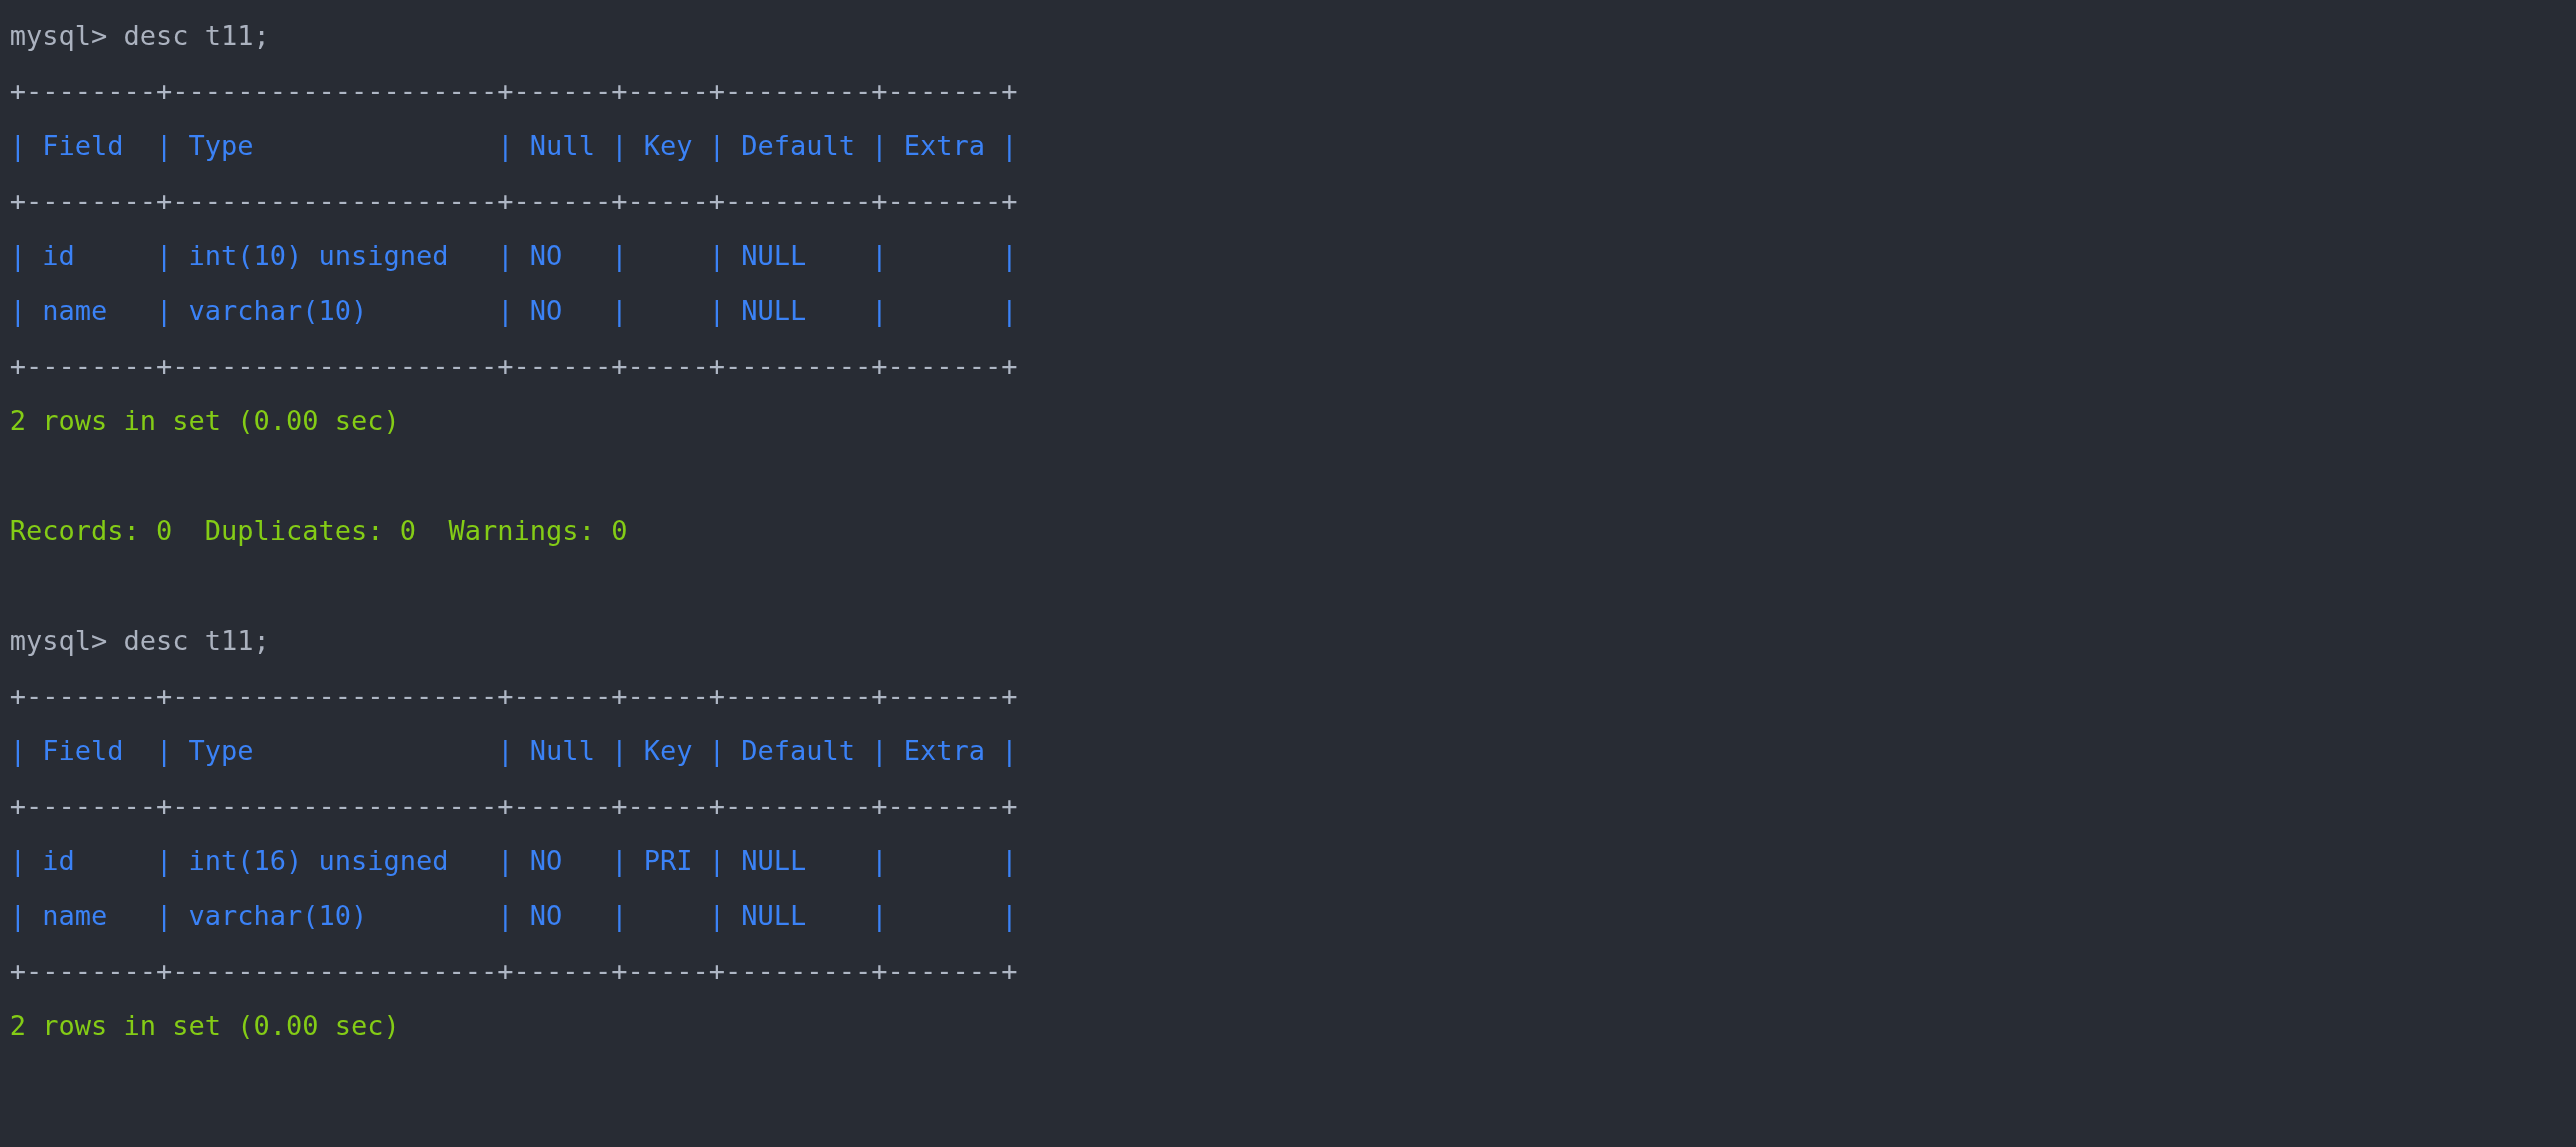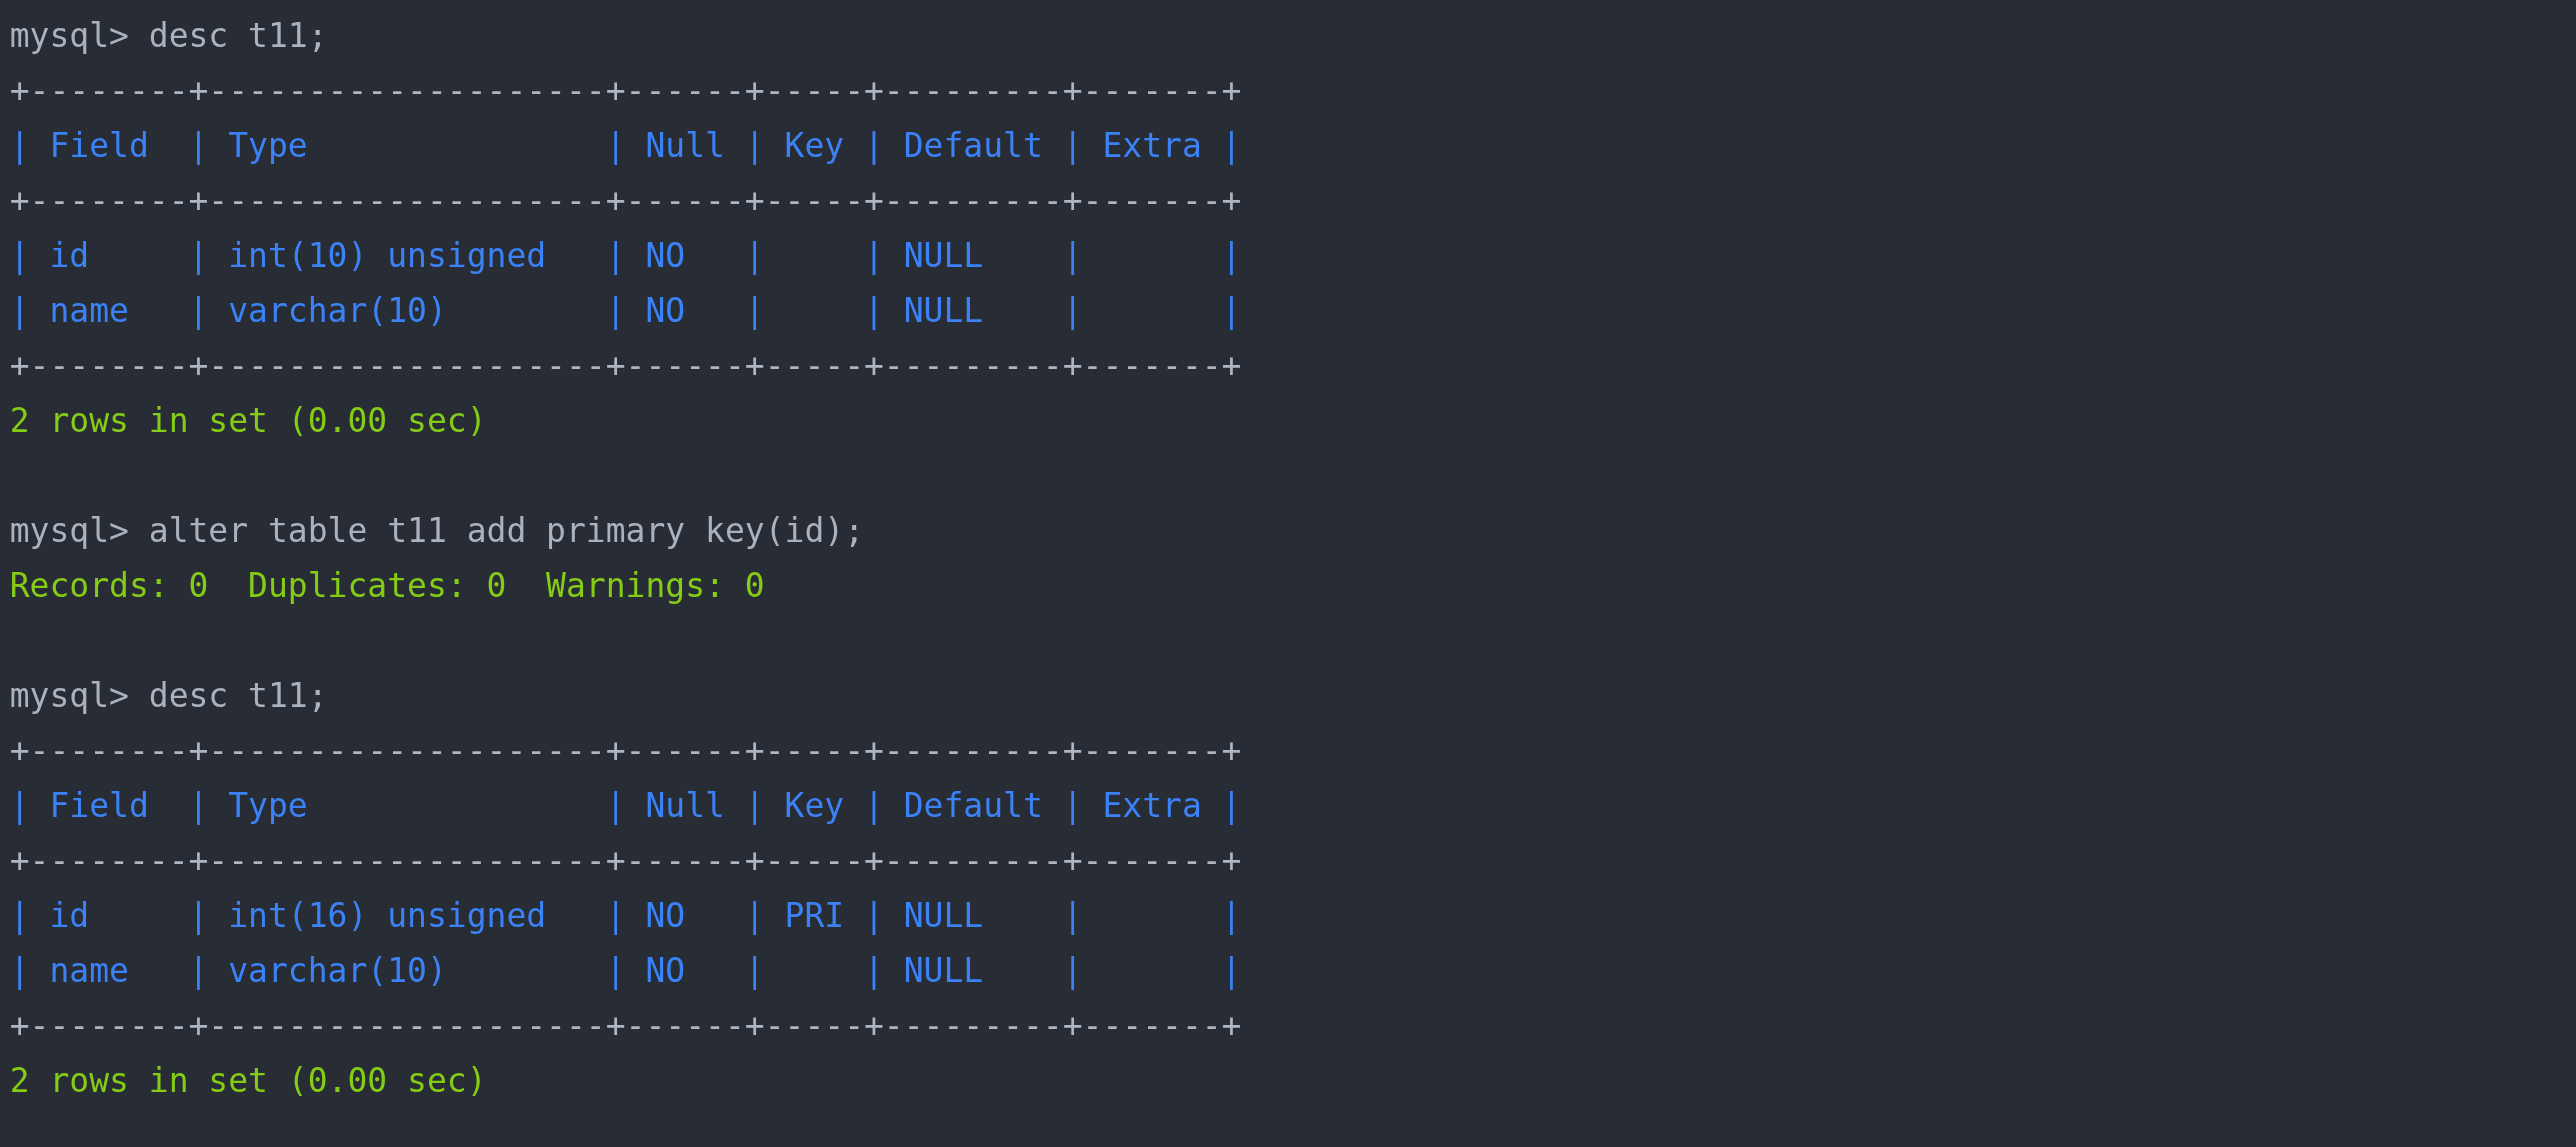--- a/index.html
+++ b/index.html
@@ -17,21 +17,21 @@
   #terminal {
     box-sizing: border-box;
     width: 2576px;
     height: 1147px;
     background: #282c34;
     color: #abb2bf;
     padding: 7.8px 0 0 9.7px;
   }
   .term-line {
     font-family: "DejaVu Sans Mono", "Liberation Mono", monospace;
-    font-size: 33px;
+    font-size: 27px;
     line-height: 55px;
     letter-spacing: 0px;
     white-space: pre;
     color: #abb2bf;
     height: 55px;
     margin: 0;
     padding: 0;
     -webkit-font-smoothing: antialiased;
   }
   .term-line.blank {
@@ -48,21 +48,20 @@
 <div id="terminal">
     <div class="term-line prompt-line">mysql&gt; desc t11;</div>
     <div class="term-line rule-line">+--------+--------------------+------+-----+---------+-------+</div>
     <div class="term-line row-line">| Field  | Type               | Null | Key | Default | Extra |</div>
     <div class="term-line rule-line">+--------+--------------------+------+-----+---------+-------+</div>
     <div class="term-line row-line">| id     | int(10) unsigned   | NO   |     | NULL    |       |</div>
     <div class="term-line row-line">| name   | varchar(10)        | NO   |     | NULL    |       |</div>
     <div class="term-line rule-line">+--------+--------------------+------+-----+---------+-------+</div>
     <div class="term-line status-line">2 rows in set (0.00 sec)</div>
     <div class="term-line blank"> </div>
-    <div class="term-line prompt-line">mysql&gt; alter table t11 add primary key(id);</div>
     <div class="term-line status-line">Records: 0  Duplicates: 0  Warnings: 0</div>
     <div class="term-line blank"> </div>
     <div class="term-line prompt-line">mysql&gt; desc t11;</div>
     <div class="term-line rule-line">+--------+--------------------+------+-----+---------+-------+</div>
     <div class="term-line row-line">| Field  | Type               | Null | Key | Default | Extra |</div>
     <div class="term-line rule-line">+--------+--------------------+------+-----+---------+-------+</div>
     <div class="term-line row-line">| id     | int(16) unsigned   | NO   | PRI | NULL    |       |</div>
     <div class="term-line row-line">| name   | varchar(10)        | NO   |     | NULL    |       |</div>
     <div class="term-line rule-line">+--------+--------------------+------+-----+---------+-------+</div>
     <div class="term-line status-line">2 rows in set (0.00 sec)</div>

